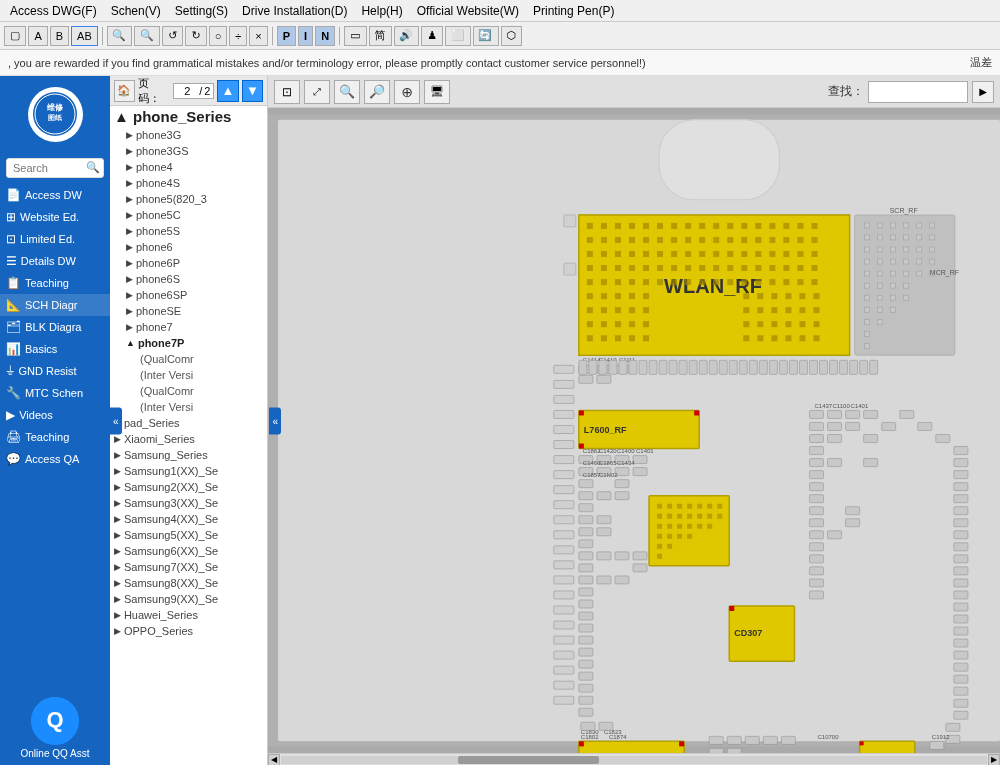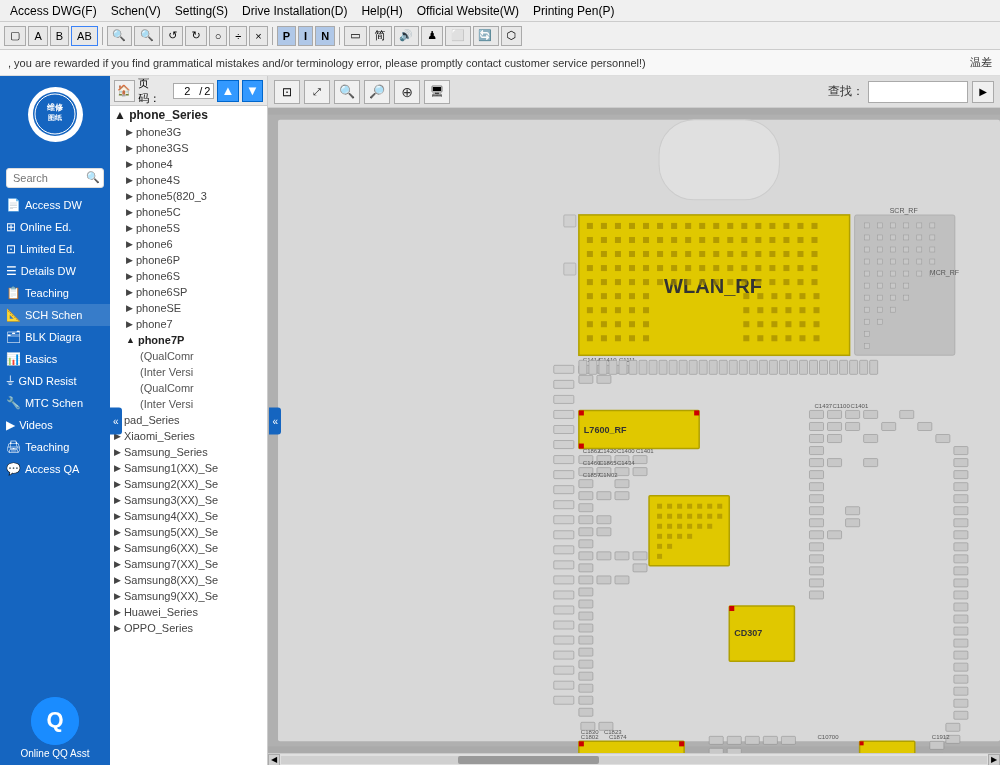--- a/index.html
+++ b/index.html
@@ -59,49 +59,49 @@
         <div style="width:44px;height:44px;border-radius:50%;background:#1565c0;display:flex;align-items:center;justify-content:center;font-size:10px;font-weight:bold;color:white;text-align:center;position:relative;overflow:hidden;">
           <svg width="44" height="44" viewBox="0 0 44 44">
             <circle cx="22" cy="22" r="20" fill="#1565c0" stroke="white" stroke-width="1"></circle>
             <text x="22" y="18" text-anchor="middle" fill="white" font-size="8" font-weight="bold">维修</text>
             <text x="22" y="28" text-anchor="middle" fill="white" font-size="7">图纸</text>
           </svg>
         </div>
       </div>
     </div>
 
-    <div style="margin:16px 6px 6px;position:relative;text-decoration:underline;">
+    <div style="margin:6px 6px 6px;position:relative;text-decoration:underline;">
       <input type="text" style="width: 100%; background: white; border: 1px solid rgb(221, 221, 221); padding: 3px 22px 3px 6px; font-size: 11px; border-radius: 3px;" placeholder="Search">
       <span style="position:absolute;right:4px;top:3px;cursor:pointer;color:#666;font-size:11px;">🔍</span>
     </div>
 
     <div style="flex:1;overflow-y:auto;overflow-x:hidden;">
       <div style="padding:4px 6px;cursor:pointer;display:flex;align-items:center;gap:4px;font-size:11px;color:white;white-space:nowrap;overflow:hidden;">
         <span style="font-size:12px;">📄</span>
         <span>Access DW</span>
       </div>
       <div style="padding:4px 6px;cursor:pointer;display:flex;align-items:center;gap:4px;font-size:11px;color:white;white-space:nowrap;overflow:hidden;">
         <span style="font-size:12px;">⊞</span>
-        <span>Online Ed.</span>
+        <span>Website Ed.</span>
       </div>
       <div style="padding:4px 6px;cursor:pointer;display:flex;align-items:center;gap:4px;font-size:11px;color:white;white-space:nowrap;overflow:hidden;">
         <span style="font-size:12px;">⊡</span>
         <span>Limited Ed.</span>
       </div>
       <div style="padding:4px 6px;cursor:pointer;display:flex;align-items:center;gap:4px;font-size:11px;color:white;white-space:nowrap;overflow:hidden;">
         <span style="font-size:12px;">☰</span>
         <span>Details DW</span>
       </div>
       <div style="padding:4px 6px;cursor:pointer;display:flex;align-items:center;gap:4px;font-size:11px;color:white;white-space:nowrap;overflow:hidden;">
         <span style="font-size:12px;">📋</span>
         <span>Teaching</span>
       </div>
       <div style="padding:4px 6px;cursor:pointer;display:flex;align-items:center;gap:4px;font-size:11px;color:white;white-space:nowrap;overflow:hidden;background:rgba(255,255,255,0.15);">
         <span style="font-size:12px;">📐</span>
-        <span>SCH Schen</span>
+        <span>SCH Diagr</span>
       </div>
       <div style="padding:4px 6px;cursor:pointer;display:flex;align-items:center;gap:4px;font-size:11px;color:white;white-space:nowrap;overflow:hidden;">
         <span style="font-size:12px;">🗂</span>
         <span>BLK Diagra</span>
       </div>
       <div style="padding:4px 6px;cursor:pointer;display:flex;align-items:center;gap:4px;font-size:11px;color:white;white-space:nowrap;overflow:hidden;">
         <span style="font-size:12px;">📊</span>
         <span>Basics</span>
       </div>
       <div style="padding:4px 6px;cursor:pointer;display:flex;align-items:center;gap:4px;font-size:11px;color:white;white-space:nowrap;overflow:hidden;">
@@ -150,21 +150,21 @@
         <input type="text" value="2" style="width: 20px; border: none; outline: none; font-size: 11px; text-align: center;">
         <span>/</span>
         <span>2</span>
       </div>
       <button style="border:1px solid #0066cc;background:#3399ff;width:22px;height:22px;display:flex;align-items:center;justify-content:center;cursor:pointer;font-size:13px;color:white;">▲</button>
       <button style="border:1px solid #0066cc;background:#3399ff;width:22px;height:22px;display:flex;align-items:center;justify-content:center;cursor:pointer;font-size:13px;color:white;">▼</button>
     </div>
 
 
     <div style="flex:1;overflow-y:auto;overflow-x:hidden;">
-      <div style="padding:2px 4px;cursor:pointer;font-size:12px;white-space:nowrap;overflow:hidden;text-overflow:ellipsis;color:#222;font-weight:bold;">▲ phone_Series</div>
+      <div style="padding:2px 4px;cursor:pointer;font-size:15px;white-space:nowrap;overflow:hidden;text-overflow:ellipsis;color:#222;font-weight:bold;">▲ phone_Series</div>
       <div style="padding:2px 4px 2px 16px;cursor:pointer;font-size:11px;white-space:nowrap;overflow:hidden;text-overflow:ellipsis;color:#444;display:flex;align-items:center;"><span style="margin-right:3px;font-size:9px;">▶</span>phone3G</div>
       <div style="padding:2px 4px 2px 16px;cursor:pointer;font-size:11px;white-space:nowrap;overflow:hidden;text-overflow:ellipsis;color:#444;display:flex;align-items:center;"><span style="margin-right:3px;font-size:9px;">▶</span>phone3GS</div>
       <div style="padding:2px 4px 2px 16px;cursor:pointer;font-size:11px;white-space:nowrap;overflow:hidden;text-overflow:ellipsis;color:#444;display:flex;align-items:center;"><span style="margin-right:3px;font-size:9px;">▶</span>phone4</div>
       <div style="padding:2px 4px 2px 16px;cursor:pointer;font-size:11px;white-space:nowrap;overflow:hidden;text-overflow:ellipsis;color:#444;display:flex;align-items:center;"><span style="margin-right:3px;font-size:9px;">▶</span>phone4S</div>
       <div style="padding:2px 4px 2px 16px;cursor:pointer;font-size:11px;white-space:nowrap;overflow:hidden;text-overflow:ellipsis;color:#444;display:flex;align-items:center;"><span style="margin-right:3px;font-size:9px;">▶</span>phone5(820_3</div>
       <div style="padding:2px 4px 2px 16px;cursor:pointer;font-size:11px;white-space:nowrap;overflow:hidden;text-overflow:ellipsis;color:#444;display:flex;align-items:center;"><span style="margin-right:3px;font-size:9px;">▶</span>phone5C</div>
       <div style="padding:2px 4px 2px 16px;cursor:pointer;font-size:11px;white-space:nowrap;overflow:hidden;text-overflow:ellipsis;color:#444;display:flex;align-items:center;"><span style="margin-right:3px;font-size:9px;">▶</span>phone5S</div>
       <div style="padding:2px 4px 2px 16px;cursor:pointer;font-size:11px;white-space:nowrap;overflow:hidden;text-overflow:ellipsis;color:#444;display:flex;align-items:center;"><span style="margin-right:3px;font-size:9px;">▶</span>phone6</div>
       <div style="padding:2px 4px 2px 16px;cursor:pointer;font-size:11px;white-space:nowrap;overflow:hidden;text-overflow:ellipsis;color:#444;display:flex;align-items:center;"><span style="margin-right:3px;font-size:9px;">▶</span>phone6P</div>
       <div style="padding:2px 4px 2px 16px;cursor:pointer;font-size:11px;white-space:nowrap;overflow:hidden;text-overflow:ellipsis;color:#444;display:flex;align-items:center;"><span style="margin-right:3px;font-size:9px;">▶</span>phone6S</div>

